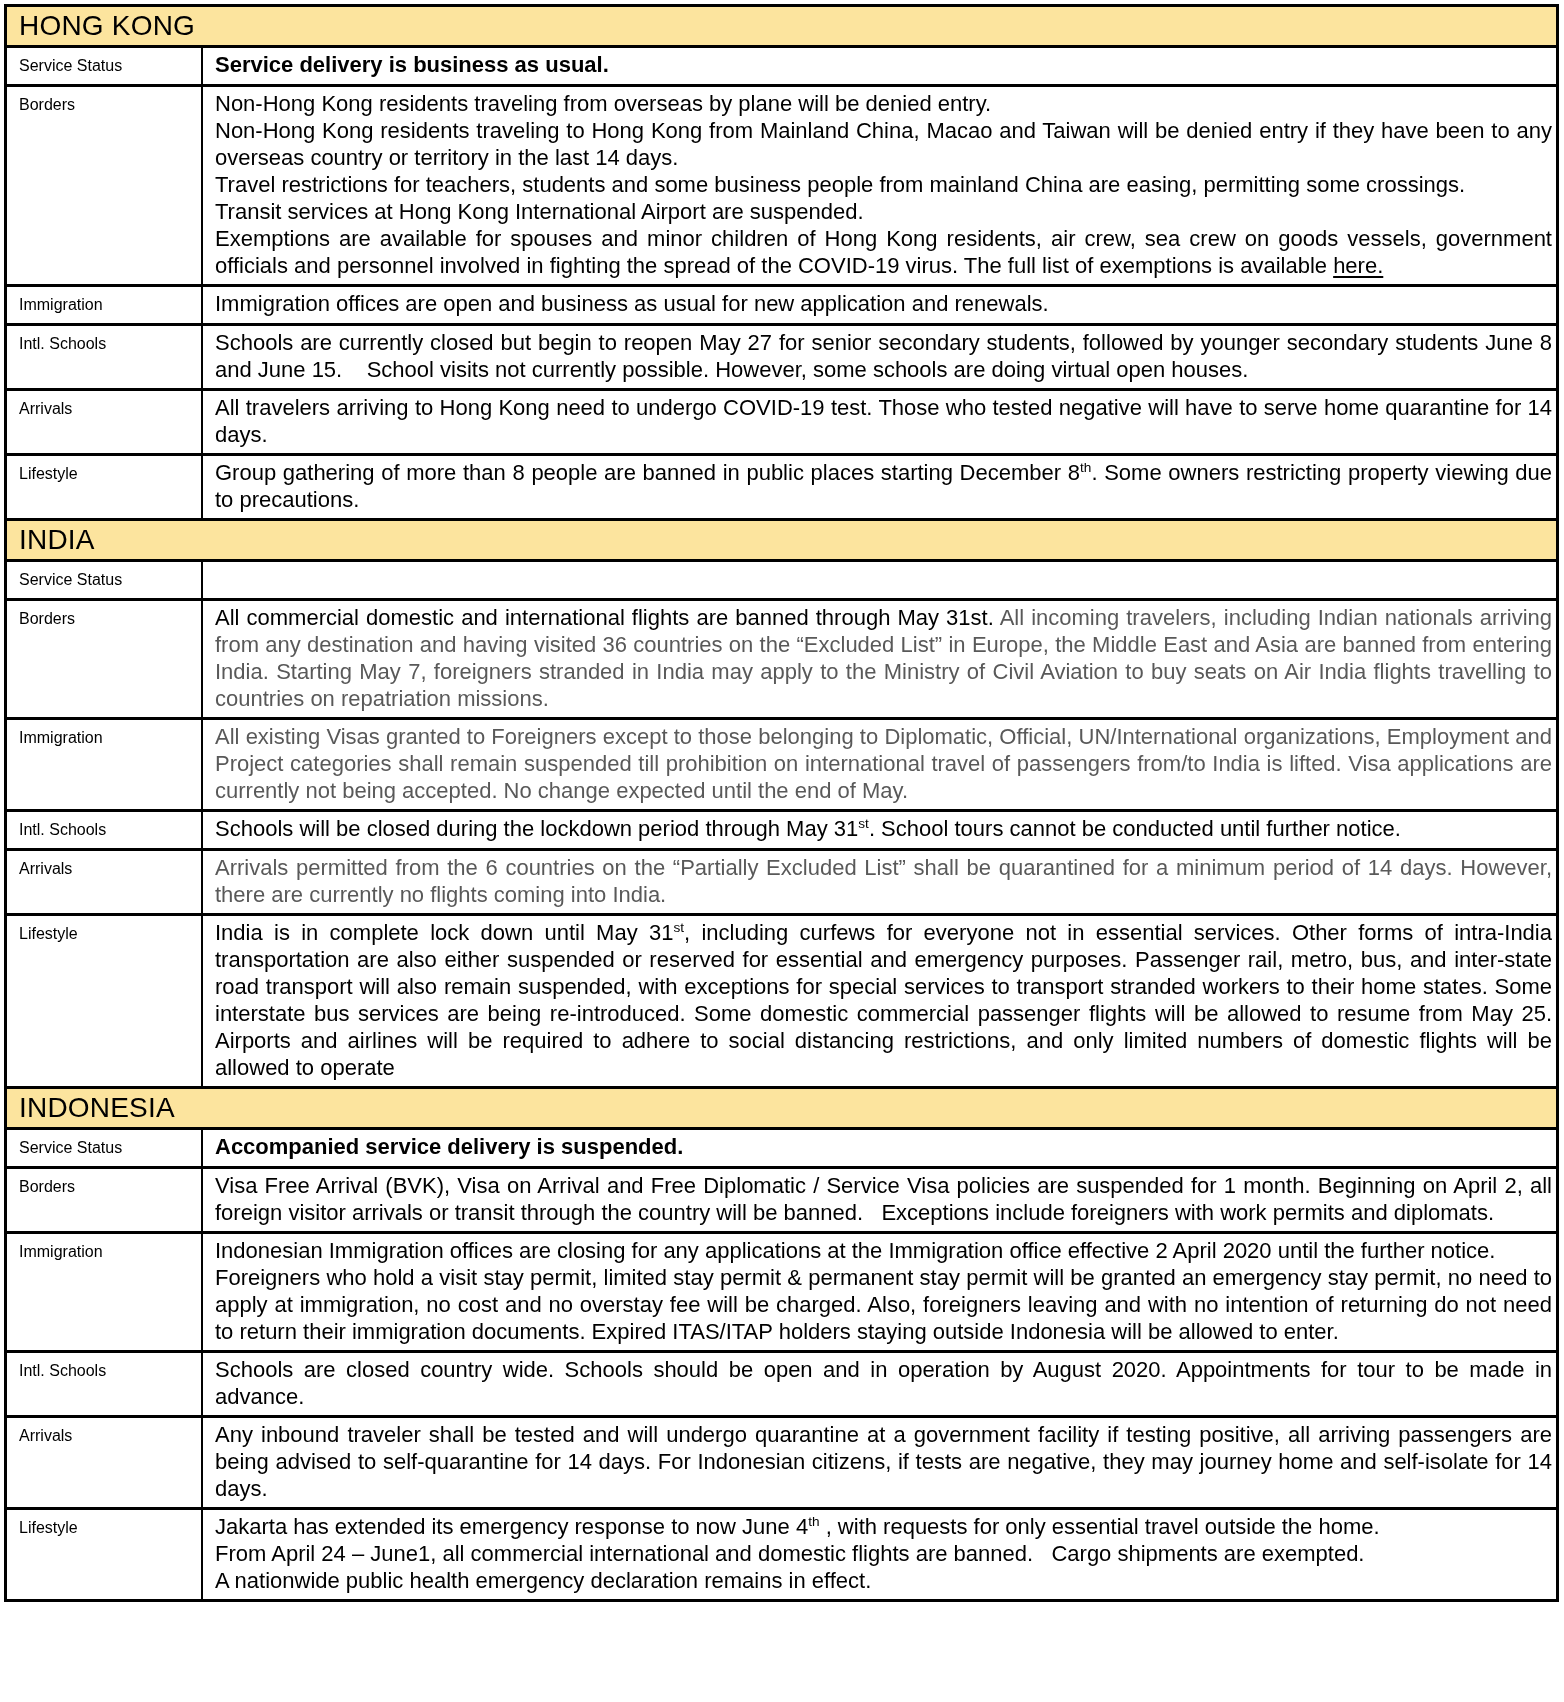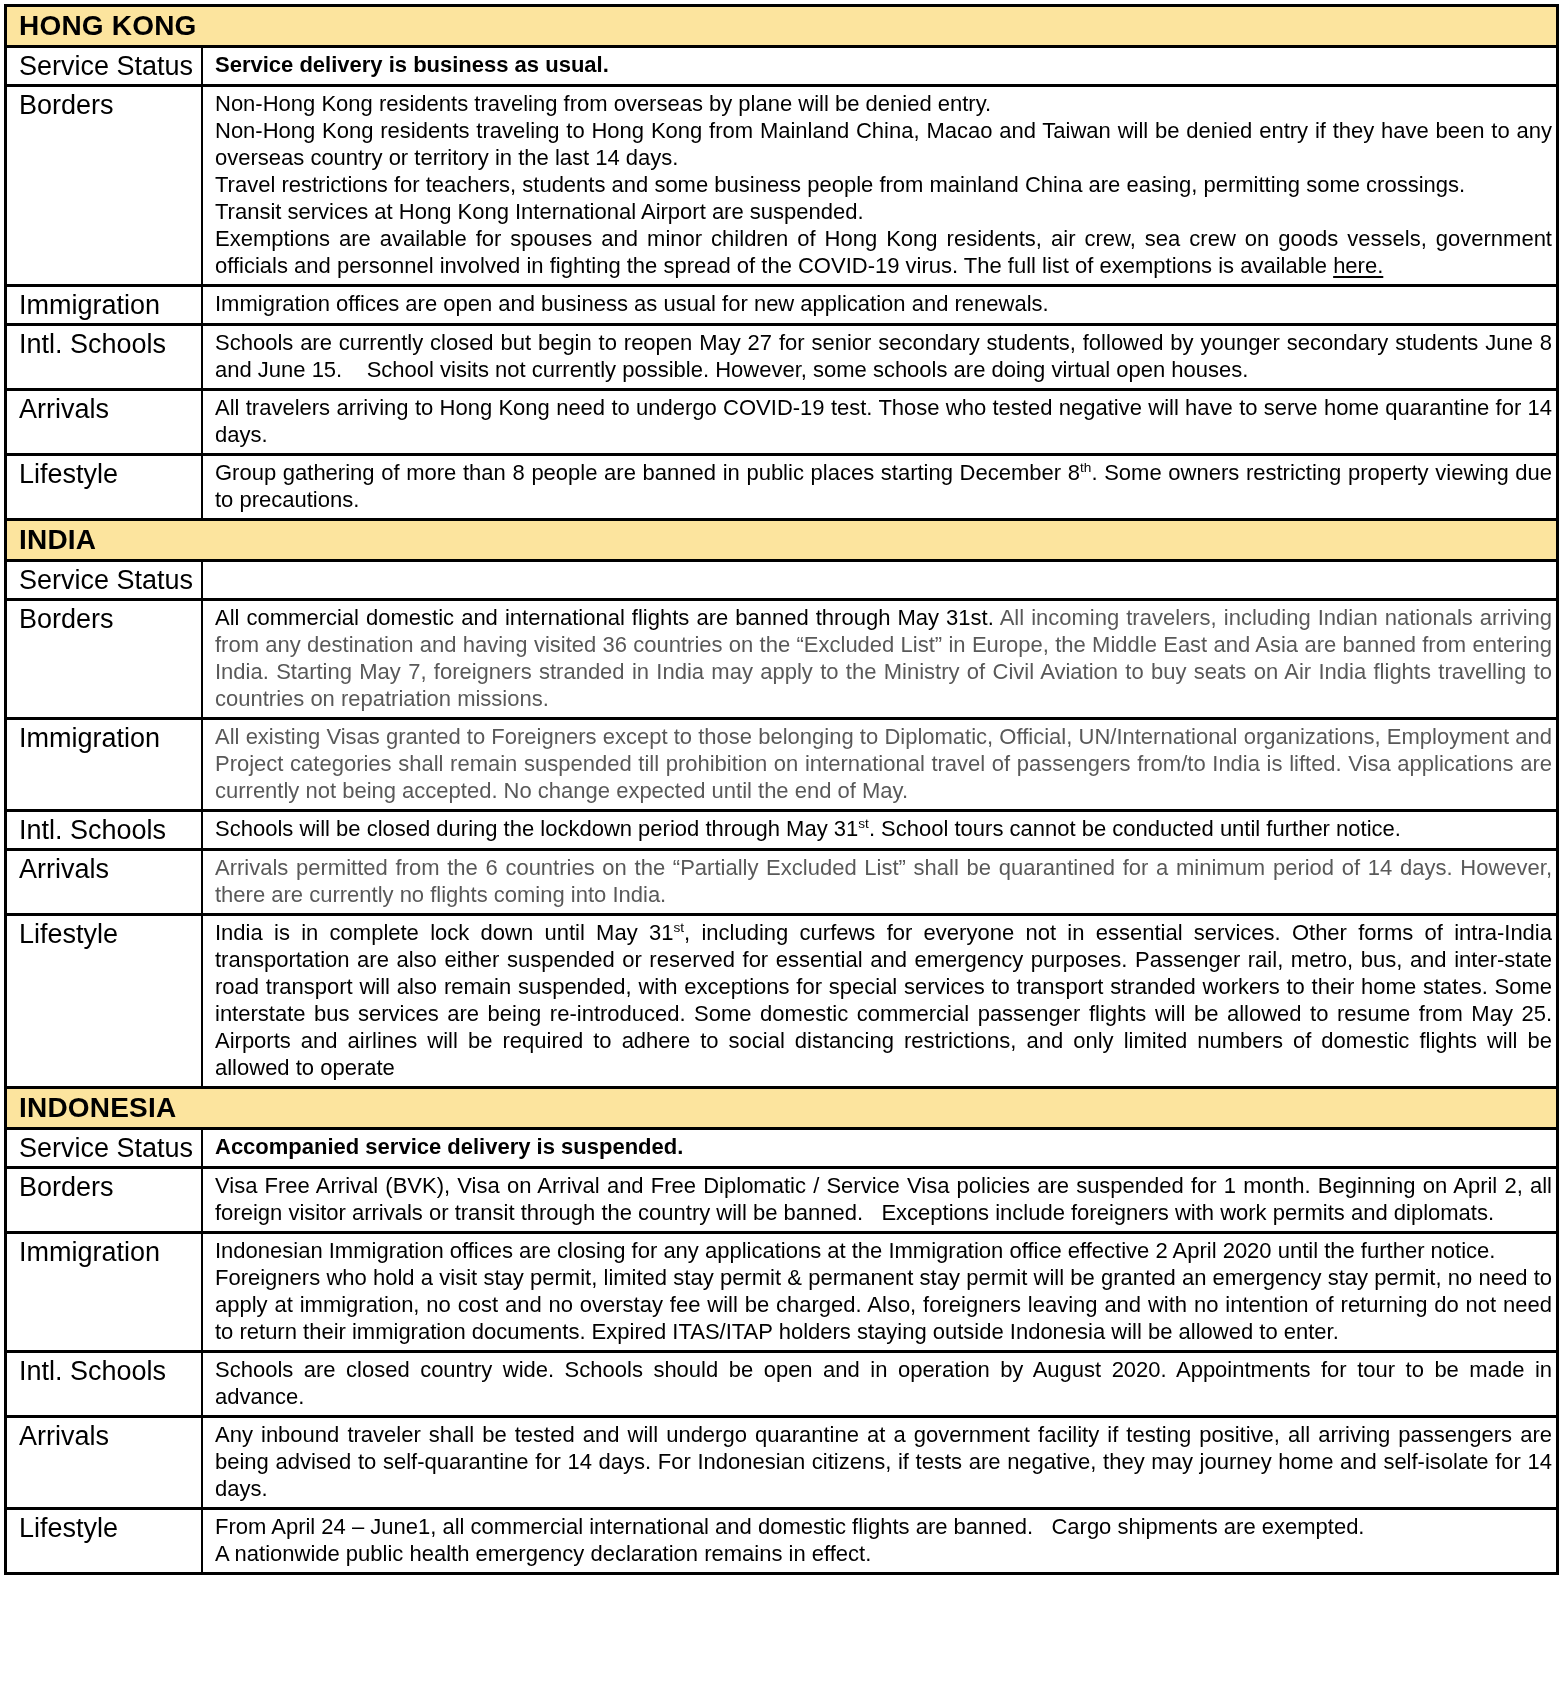--- a/index.html
+++ b/index.html
@@ -11,38 +11,38 @@
   }
   .page{
     padding:4px 5px 6px 4px;
   }
   .restrictions-table{
     border:3px solid var(--border,#000);
     background:#fff;
   }
   .country-header{
     background:var(--header-bg,#FCE49E);
-    font-weight:bold;
+    font-weight:normal;
     font-size:28px;
     line-height:32px;
     padding:3px 6px 3px 12px;
     border-top:3px solid var(--border,#000);
     letter-spacing:0.2px;
   }
   .restrictions-table > :first-child{border-top:none;}
   .row{
     display:flex;
     border-top:3px solid var(--border,#000);
     align-items:stretch;
   }
   .label-cell{
     flex:0 0 196px;
     width:196px;
     border-right:2px solid var(--border,#000);
-    font-size:27px;
+    font-size:16px;
     line-height:28px;
     padding:4px 6px 4px 12px;
     box-sizing:border-box;
   }
   .content-cell{
     flex:1 1 auto;
     font-size:22px;
     line-height:27px;
     padding:3px 4px 5px 12px;
     text-align:justify;
@@ -172,18 +172,19 @@
       </div>
       <div class="row">
         <div class="label-cell">Arrivals</div>
         <div class="content-cell">
           <p><span>Any inbound traveler shall be tested and will undergo quarantine at a government facility if testing positive, all arriving passengers are being advised to self-quarantine for 14 days. For Indonesian citizens, if tests are negative, they may journey home and self-isolate for 14 days.</span></p>
         </div>
       </div>
       <div class="row">
         <div class="label-cell">Lifestyle</div>
         <div class="content-cell">
+          <p><span>Jakarta has extended its emergency response to now June 4</span><sup>th</sup><span> , with requests for only essential travel outside the home.</span></p>
           <p><span>From April 24 – June1, all commercial international and domestic flights are banned. &nbsp; Cargo shipments are exempted.</span></p>
           <p><span>A nationwide public health emergency declaration remains in effect.</span></p>
         </div>
       </div>
     </div>
 </div>
 
 </body></html>

